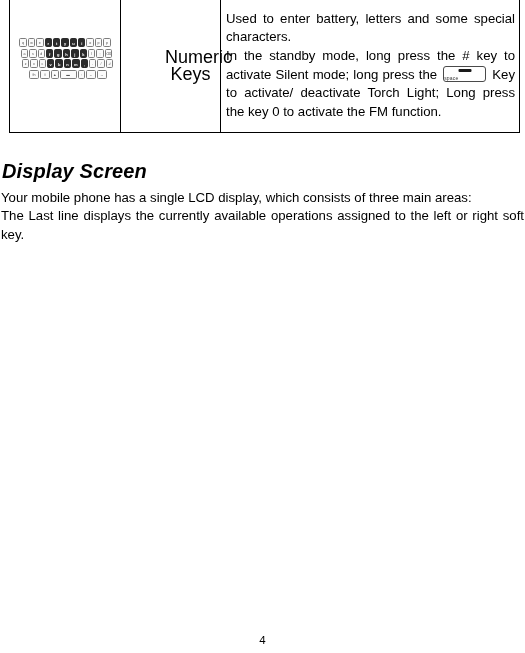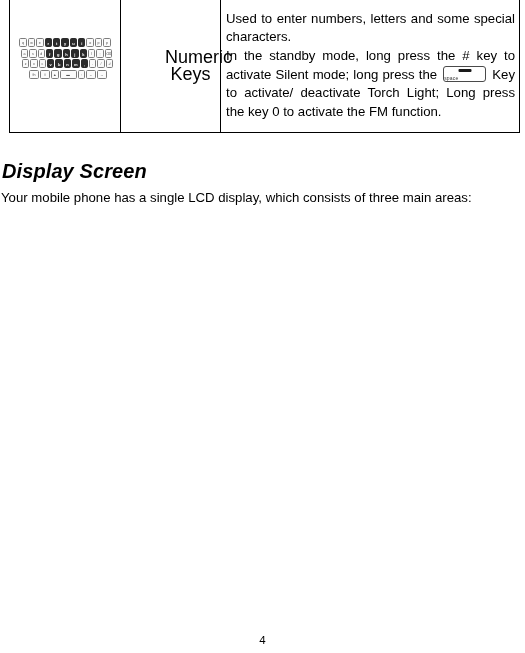--- a/index.html
+++ b/index.html
@@ -250,29 +250,30 @@
           </div>
         </div>
       </td>
 
       <td class="col-name">
         <div class="cell-name">Numeric Keys</div>
       </td>
 
       <td class="col-desc">
         <div class="cell-desc">
-          <p class="jpara">Used to enter numbers, letters and some special characters.</p>
+          <p class="jpara">Used to enter battery, letters and some special characters.</p>
           <p class="jpara"><span>In the standby mode, long press the # key to activate Silent mode; long press the </span><span class="space-key"><span class="bar"></span><span class="lbl">space</span></span><span> Key to activate/ deactivate Torch Light; Long press the key 0 to activate the FM function.</span></p>
         </div>
       </td>
     </tr>
   </tbody>
     </table>
 
   <div class="section-heading">Display Screen</div>
 
   <div class="body-block">
     <p>Your mobile phone has a single LCD display, which consists of three main areas:</p>
+    <p>The Last line displays the currently available operations assigned to the left or right soft key.</p>
   </div>
 
   <div class="page-number">4</div>
 
 </div>
 
 </body></html>

